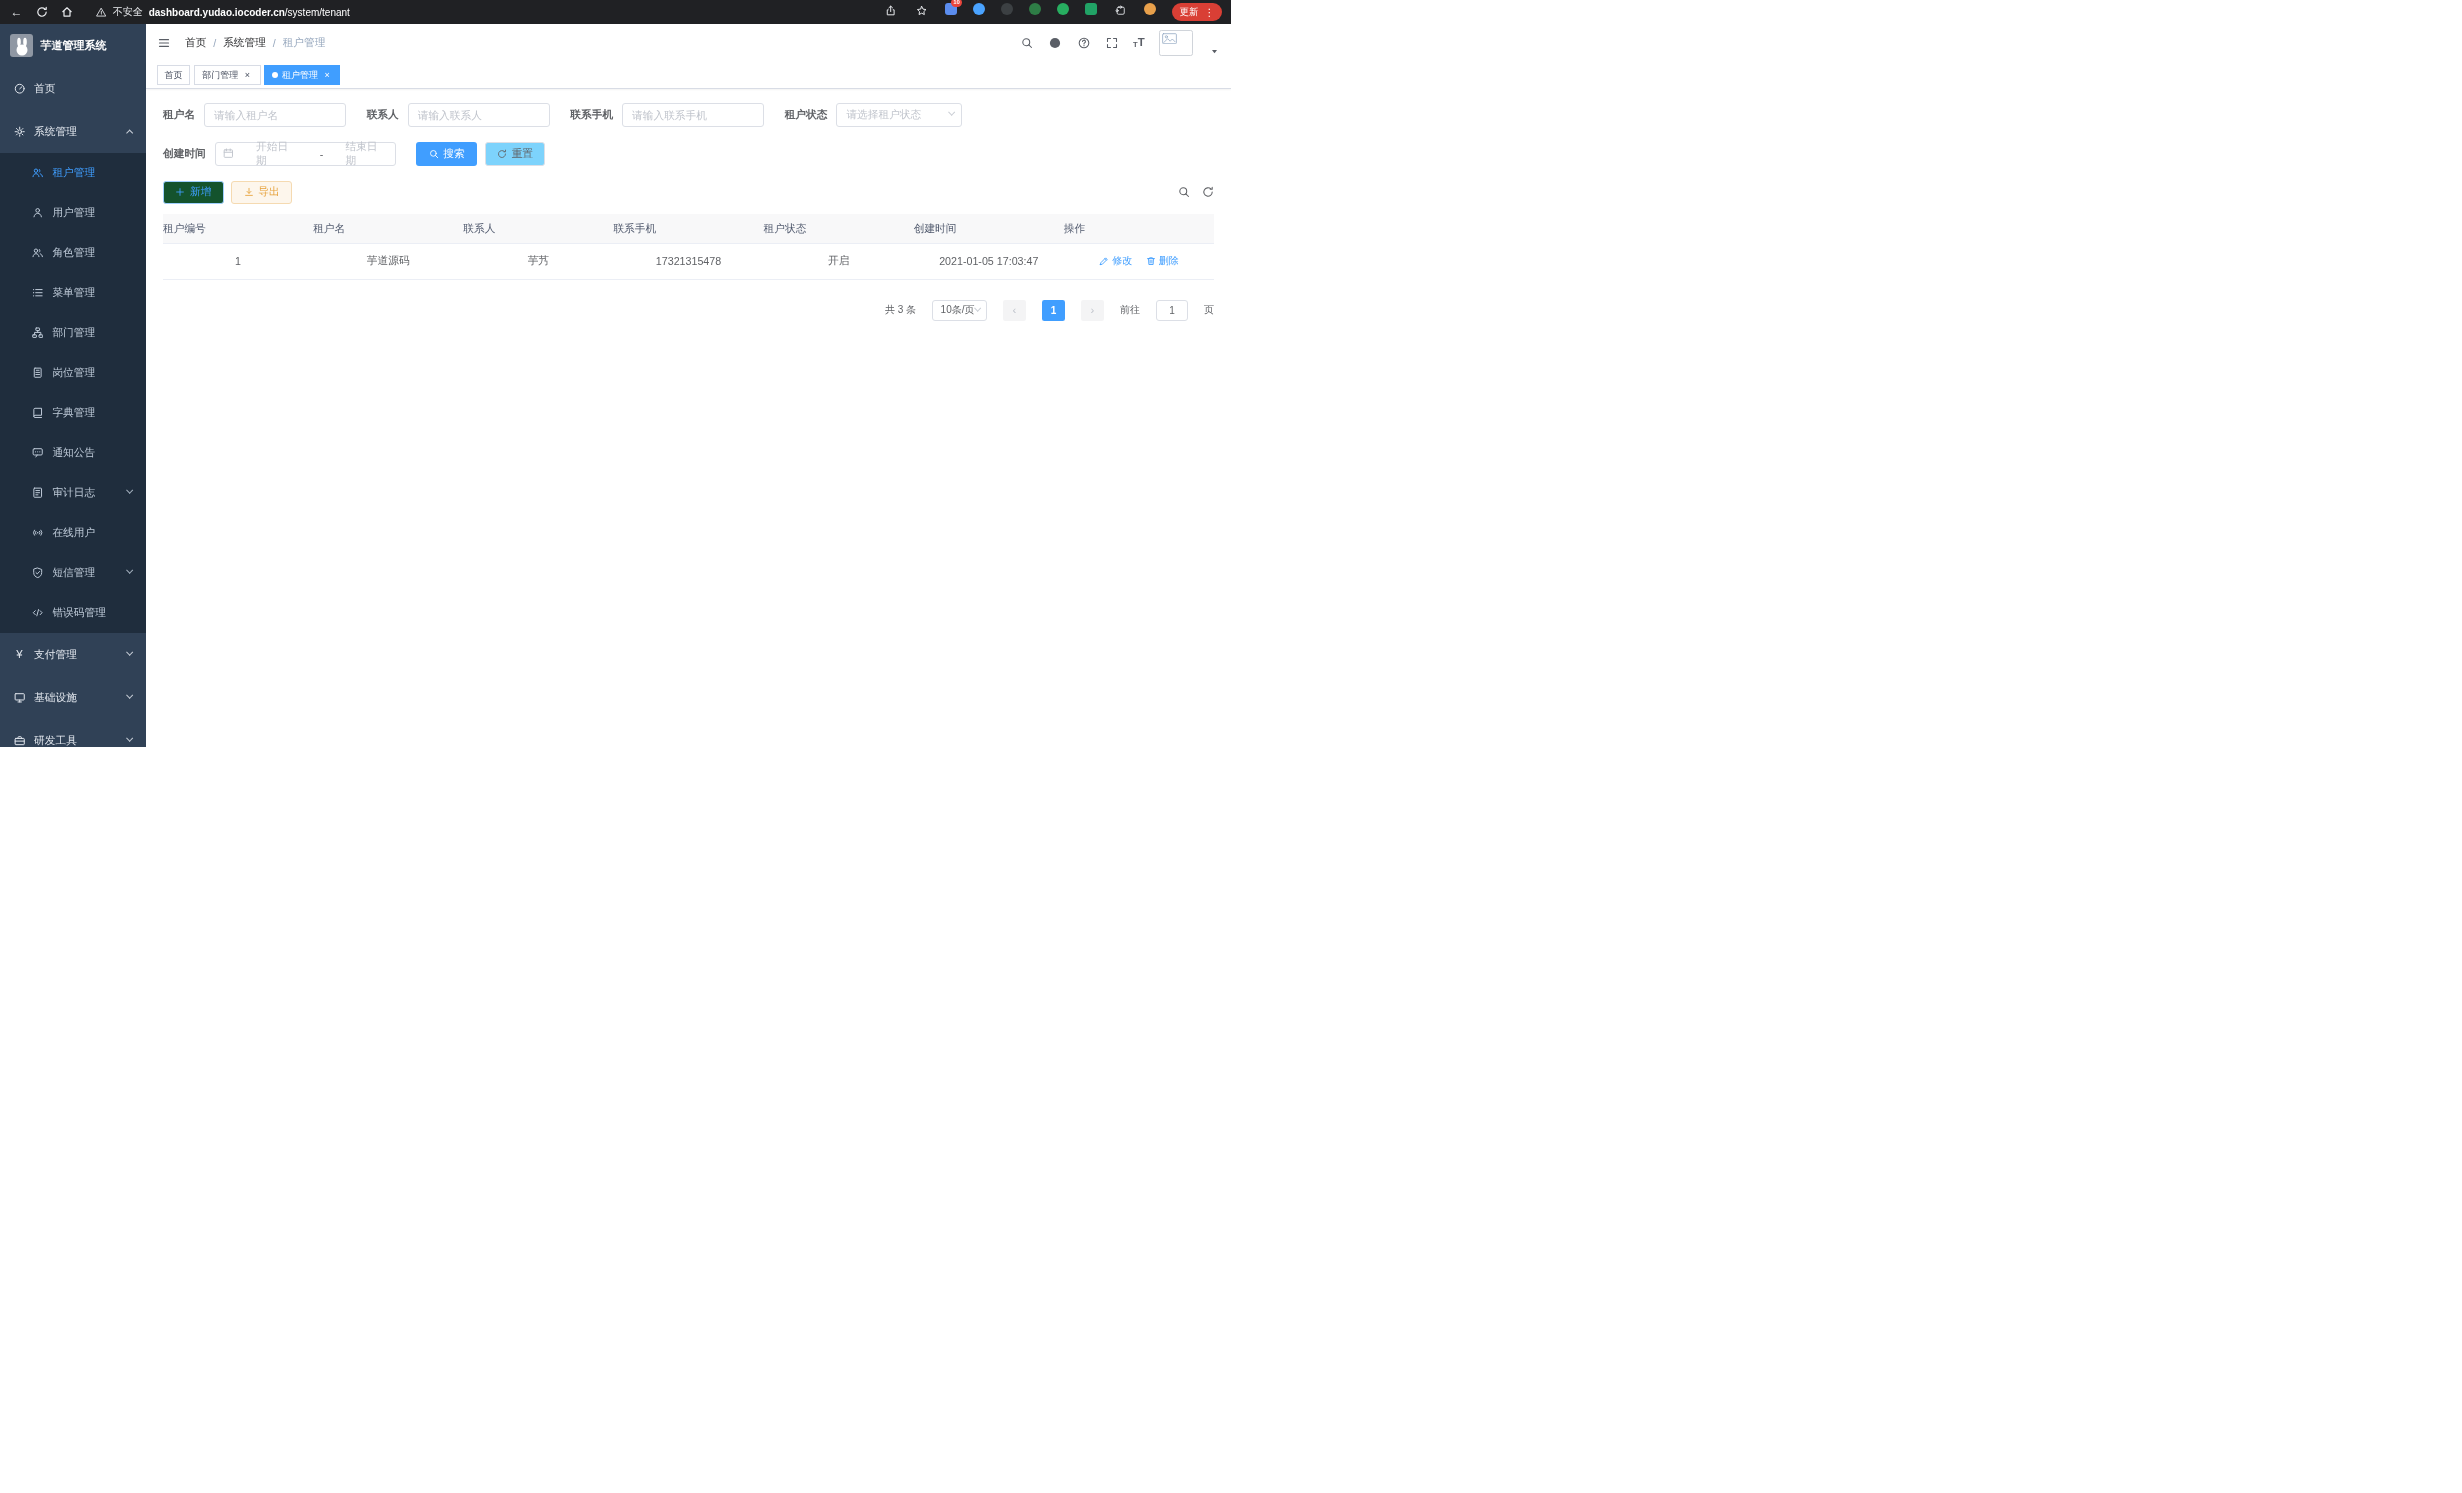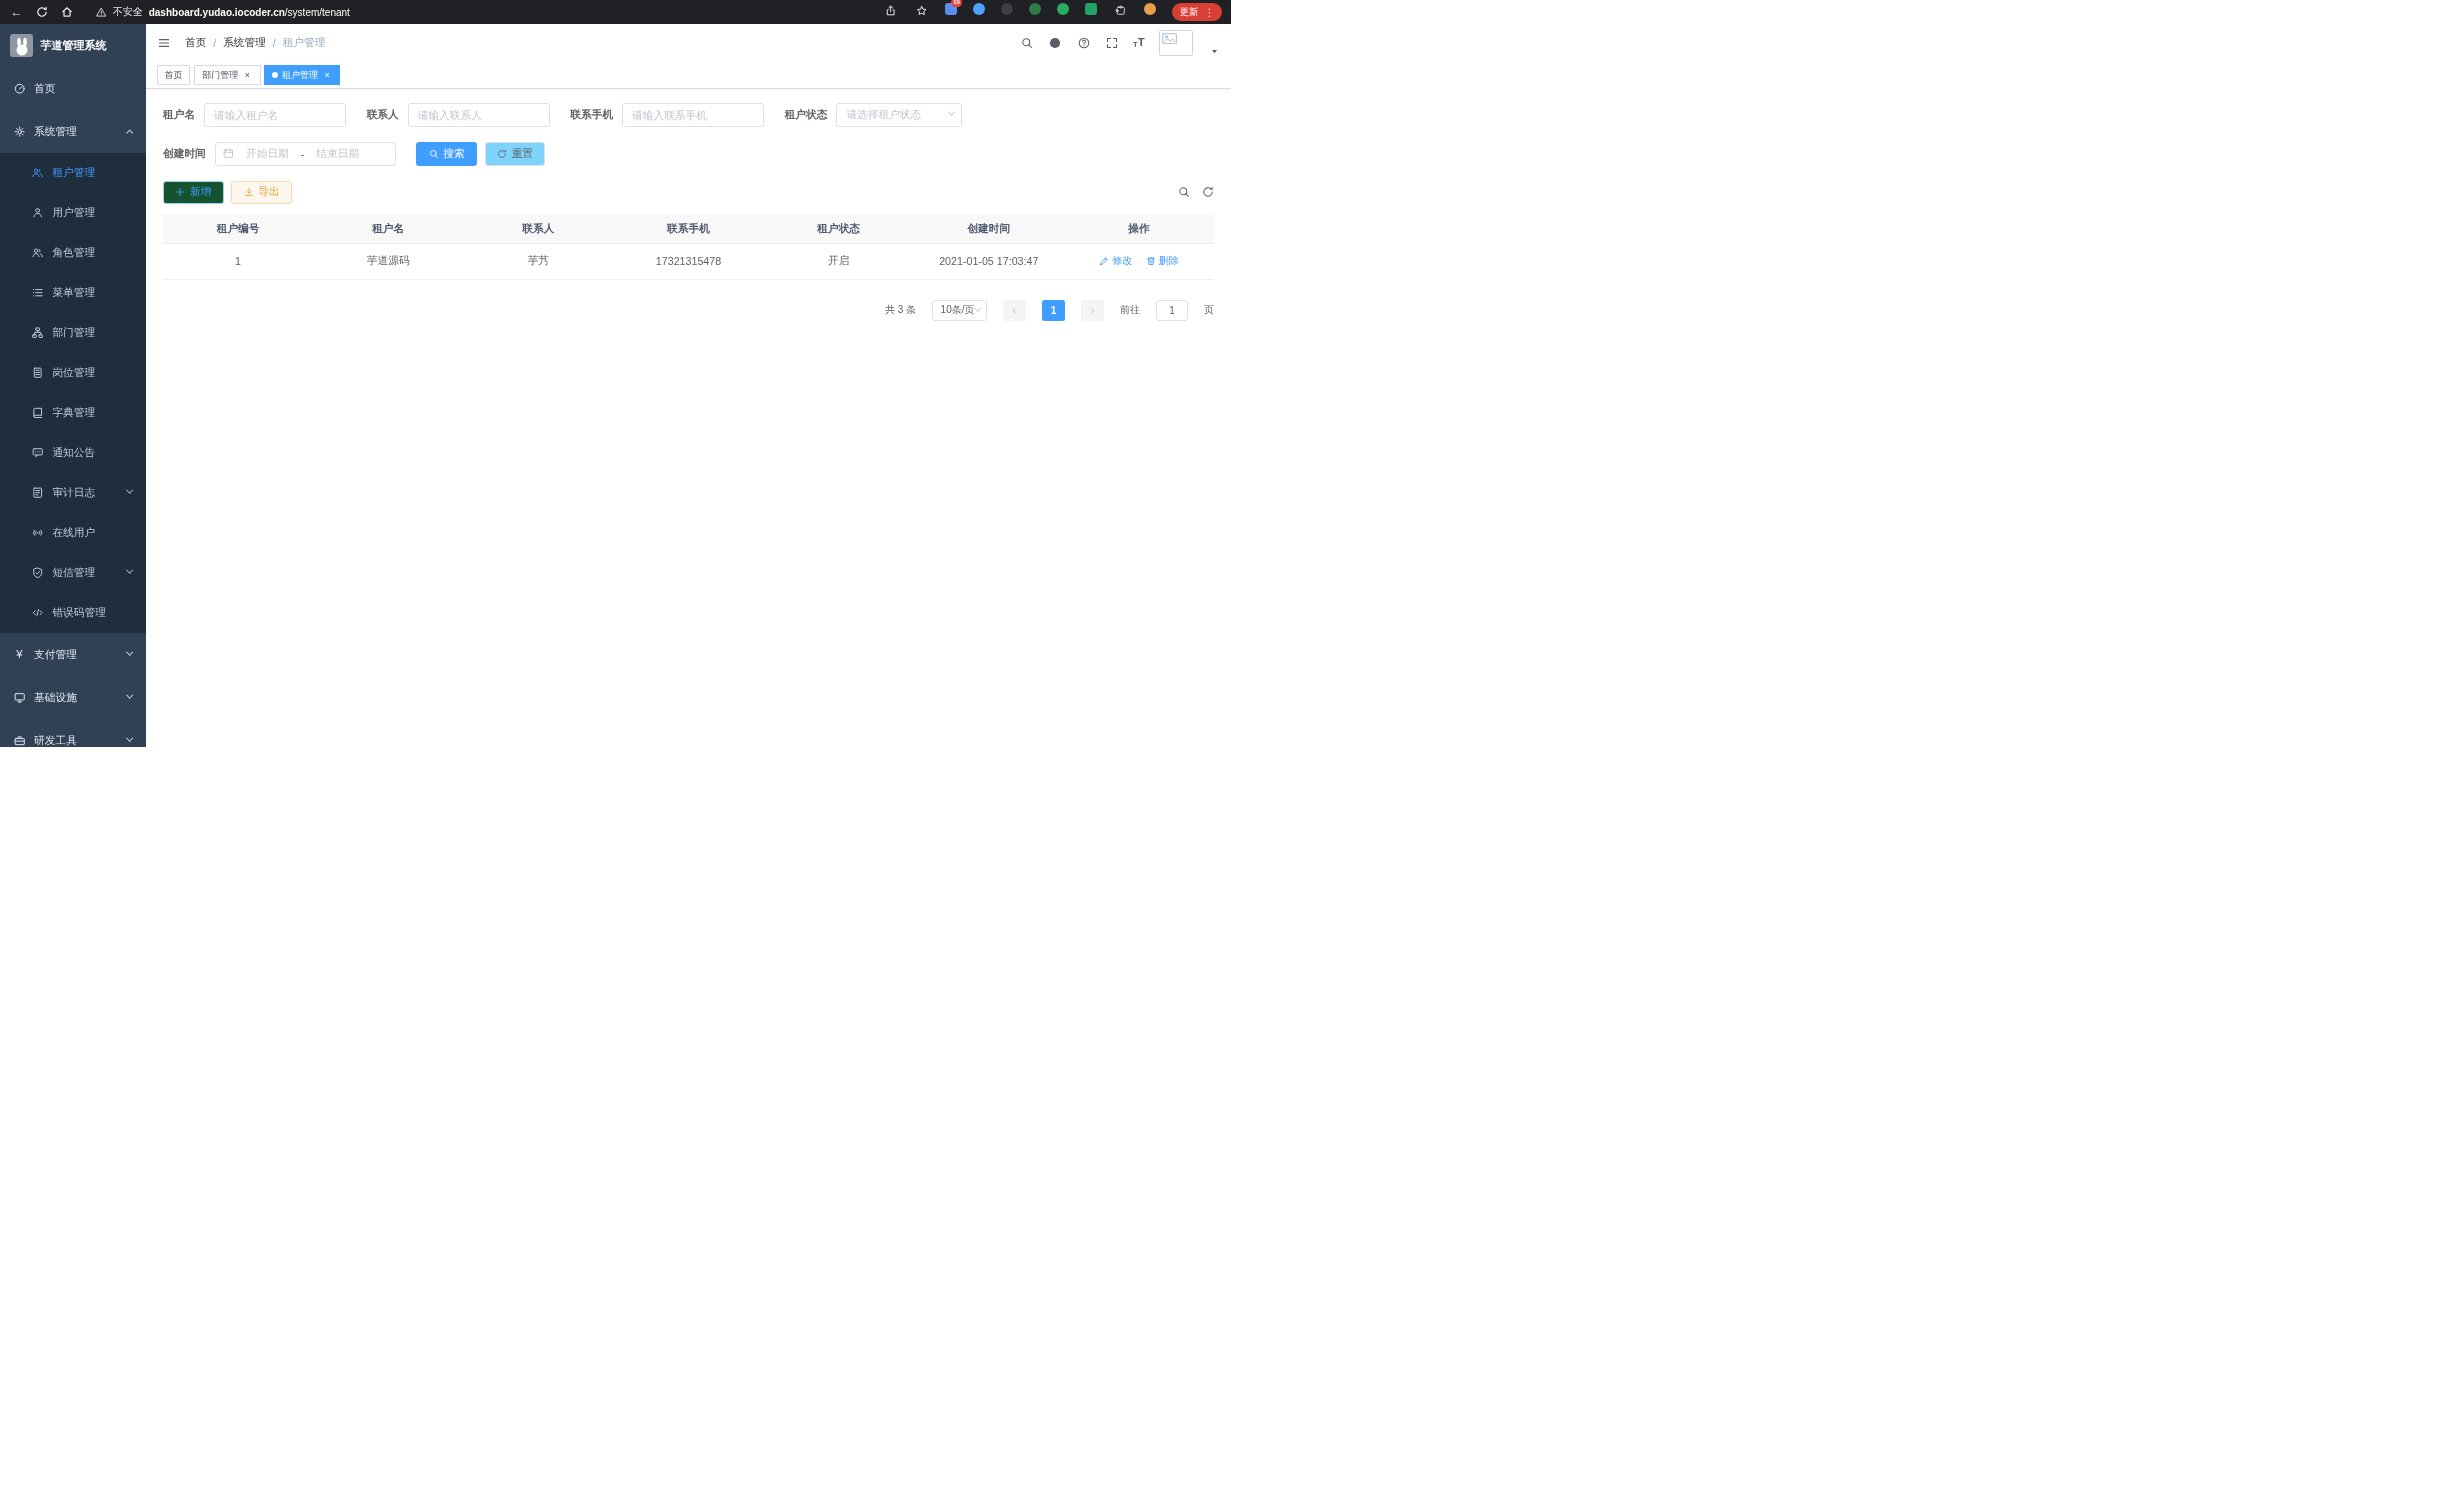--- a/index.html
+++ b/index.html
@@ -65,33 +65,33 @@
 .tag .dot{width:6px;height:6px;border-radius:50%;background:#fff}
 
 .content{flex:1;padding:13.7px 17px;overflow:hidden}
 .filter-row{display:flex;align-items:center;gap:20.6px;margin-bottom:15px}
 .f-group{display:flex;align-items:center;gap:9px}
 .f-label{font-weight:700;color:#606266;white-space:nowrap}
 .inp{width:142px;height:24px;border:0.8px solid #dcdfe6;border-radius:3px;padding:0 9px;font-size:10.7px;color:#606266;outline:none;font-family:inherit}
 .inp::placeholder{color:#c0c4cc}
 .sel{width:126px;height:24px;border:0.8px solid #dcdfe6;border-radius:3px;display:flex;align-items:center;justify-content:space-between;padding:0 7.6px 0 9px;color:#c0c4cc;cursor:pointer;background:#fff}
 .sel .chev{margin-left:0;color:#c0c4cc}
-.date-range{width:181px;height:24px;border:0.8px solid #dcdfe6;border-radius:3px;display:flex;align-items:center;gap:12px;padding:0 7.6px;color:#c0c4cc;background:#fff;cursor:pointer}
+.date-range{width:181px;height:24px;border:0.8px solid #dcdfe6;border-radius:3px;display:flex;align-items:center;gap:22px;padding:0 7.6px;color:#c0c4cc;background:#fff;cursor:pointer}
 .date-range .sep{color:#606266}
 .btn{height:24px;display:inline-flex;align-items:center;gap:4.6px;padding:0 11.4px;border-radius:3px;border:0.8px solid transparent;font-size:10.7px;cursor:pointer;font-family:inherit;background:#7dd3fc}
 .btn-primary{background:var(--accent);color:#fff}
 .btn-default{border-color:#dcdfe6;color:#606266}
 .btn-add{height:23px;background:#14532d;border-color:#a0cfff;color:var(--accent)}
 .btn-export{height:23px;background:#fdf6ec;border-color:#f5dab1;color:var(--warning)}
 .toolbar{display:flex;align-items:center;gap:7.6px;margin-bottom:10.7px}
 .tool-icons{margin-left:auto;display:flex;align-items:center;gap:12px;color:#606266}
 .tool-icons .nav-ic{width:12px;height:12px}
 
 table{width:100%;border-collapse:collapse;font-size:10.7px;table-layout:fixed}
-thead th{background:#f8f8f9;height:29px;font-weight:700;color:#515a6e;border-bottom:0.8px solid #ebeef5;text-align:center}
+thead th{background:#f8f8f9;height:29px;font-weight:400;color:#515a6e;border-bottom:0.8px solid #ebeef5;text-align:left}
 tbody td{height:36px;border-bottom:0.8px solid #ebeef5;text-align:center;color:#606266}
 .op-link{color:var(--accent);font-size:10px;display:inline-flex;align-items:center;gap:3px;margin:0 5.3px;cursor:pointer}
 
 .pagination{display:flex;justify-content:flex-end;align-items:center;gap:16px;margin-top:20px;font-size:10px;color:#606266}
 .psize{width:55px;height:21px;border:0.8px solid #dcdfe6;border-radius:3px;display:flex;align-items:center;justify-content:space-between;padding:0 6px 0 7.6px;cursor:pointer;background:#fff}
 .psize .chev{margin-left:0;color:#c0c4cc}
 .pbtn{min-width:23px;height:21px;background:#f4f4f5;color:#c0c4cc;border-radius:2.3px;display:flex;align-items:center;justify-content:center;font-size:11.4px;cursor:pointer}
 .pnum{min-width:23px;height:21px;background:var(--accent);color:#fff;border-radius:2.3px;display:flex;align-items:center;justify-content:center;font-weight:700;cursor:pointer}
 .goto{width:32px;height:21px;border:0.8px solid #dcdfe6;border-radius:3px;text-align:center;font-size:10px;color:#606266;outline:none;font-family:inherit}
 </style>

